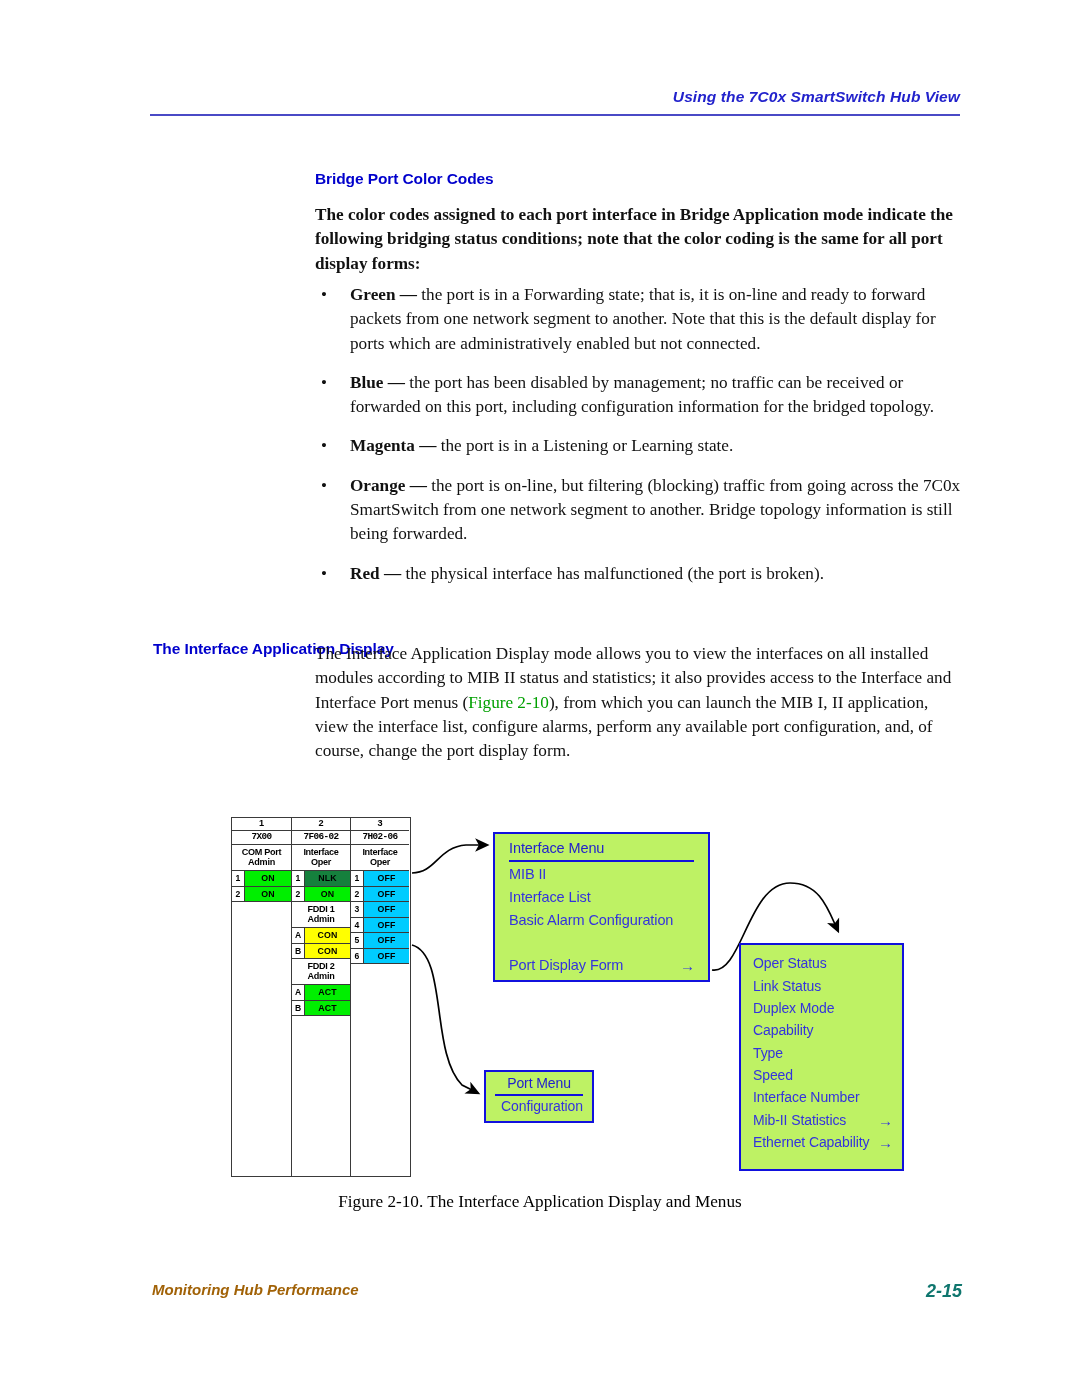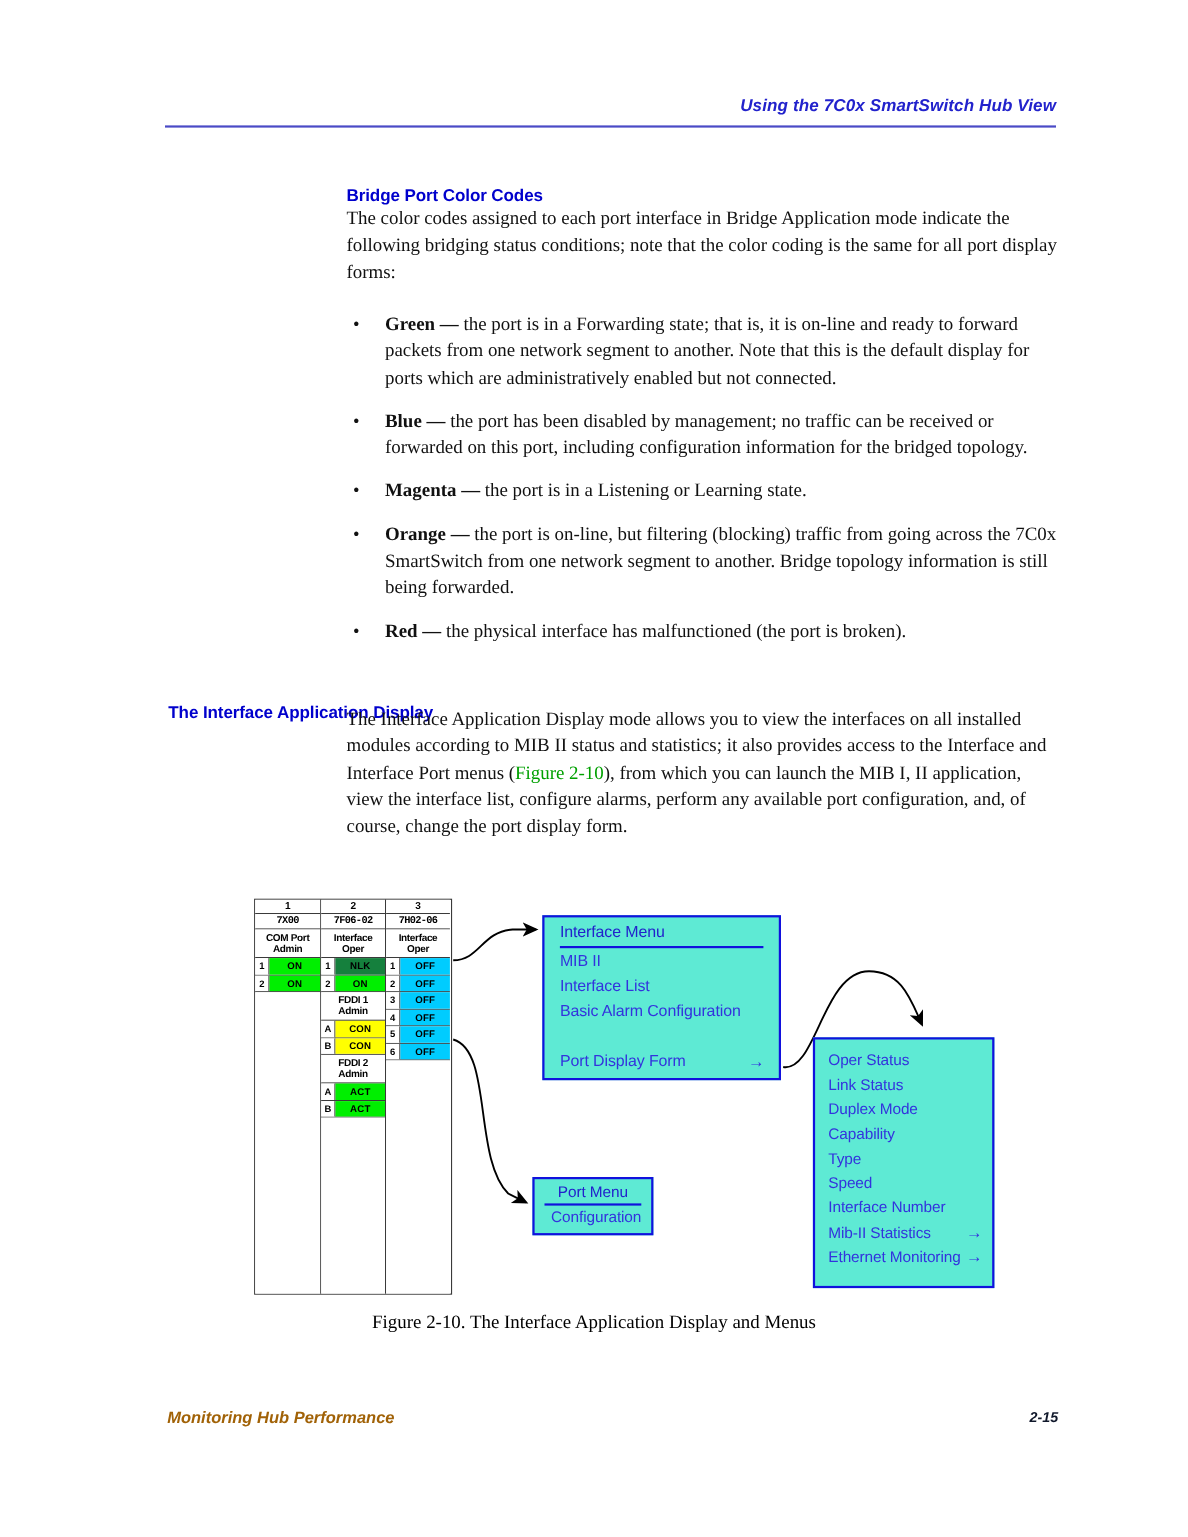--- a/index.html
+++ b/index.html
@@ -59,21 +59,21 @@
   .body-para {
     position: absolute;
     left: 315px;
     width: 648px;
     font-family: "Liberation Serif", serif;
     font-size: 17.2px;
     line-height: 24.3px;
     text-align: left;
     color: #111111;
   }
-  #para-colorcodes { top: 187px; }
+  #para-colorcodes { top: 203px; font-weight: bold; }
   #para-interfaceapp { top: 642px; }
 
   .link-green { color: #00a000; }
 
   
   .bullets {
     position: absolute;
     left: 315px;
     top: 283px;
     width: 648px;
@@ -185,21 +185,21 @@
     justify-content: center;
     box-sizing: border-box;
     letter-spacing: 0.2px;
   }
   .dp-filler { flex: 1; background: #fff; }
 
   
   .menu-box {
     position: absolute;
     border: 2.2px solid #1111dd;
-    background: #5eead4;
+    background: #bef264;
     box-sizing: border-box;
     font-family: "Liberation Sans", sans-serif;
     color: #2222cc;
   }
   .menu-title {
     font-size: 14.5px;
     color: #2222cc;
     padding: 4px 0 4px 0;
     margin: 0 14px;
     border-bottom: 2.2px solid #1111dd;
@@ -253,22 +253,22 @@
     font-size: 15px;
     color: #a16207;
   }
   .footer-right {
     position: absolute;
     right: 118px;
     top: 1281px;
     font-family: "Liberation Sans", sans-serif;
     font-style: italic;
     font-weight: bold;
-    font-size: 13px;
-    color: #0f172a;
+    font-size: 18px;
+    color: #0f766e;
   }
 </style>
 </head>
 <body>
 
 <div class="page-header">
   <span class="hdr-title">Using the 7C0x SmartSwitch Hub View</span>
 </div>
 <div class="header-rule"></div>
 
@@ -440,21 +440,21 @@
     <div class="menu-item">Duplex Mode</div>
     <div class="menu-item">Capability</div>
     <div class="menu-item">Type</div>
     <div class="menu-item">Speed</div>
     <div class="menu-item">Interface Number</div>
     <div class="menu-item">
       <span>Mib-II Statistics</span>
       <span class="arrow-glyph">→</span>
     </div>
     <div class="menu-item">
-      <span>Ethernet Monitoring</span>
+      <span>Ethernet Capability</span>
       <span class="arrow-glyph">→</span>
     </div>
   </div>
 
 </div>
 
 <div class="fig-caption">Figure 2-10.  The Interface Application Display and Menus</div>
 
 <div class="footer-left">Monitoring Hub Performance</div>
 <div class="footer-right">2-15</div>

